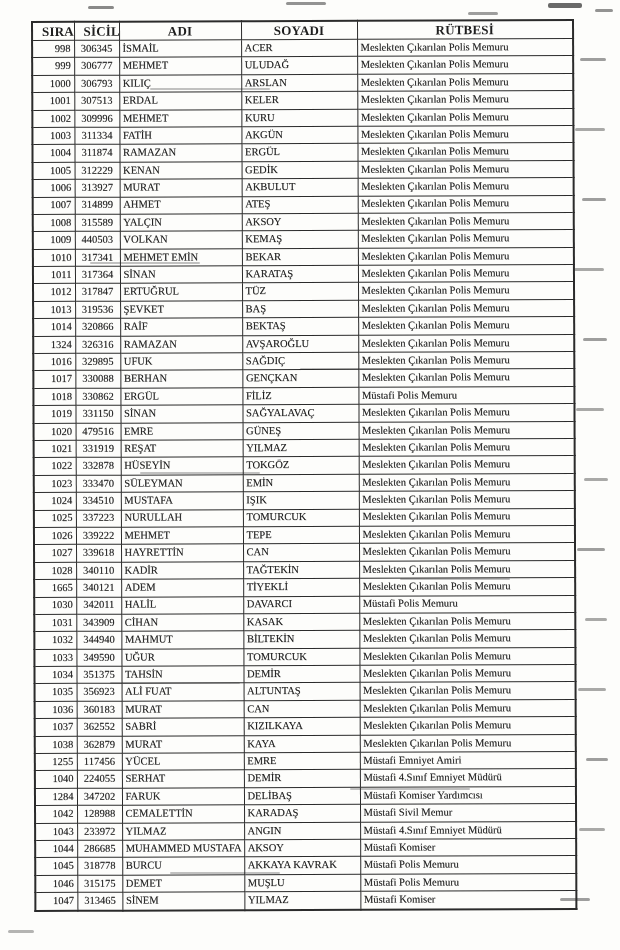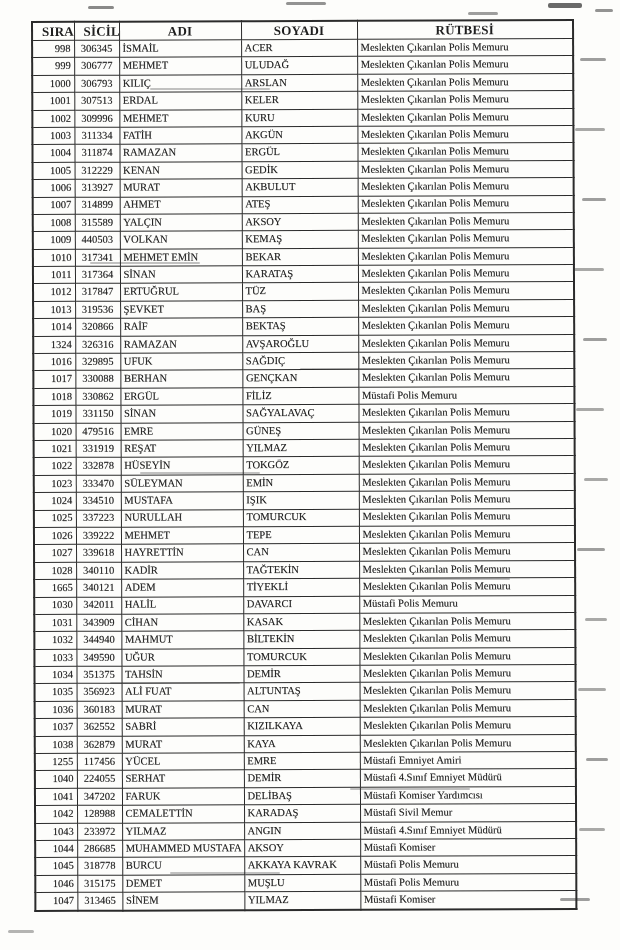--- a/index.html
+++ b/index.html
@@ -412,21 +412,21 @@
           <td class="c-rutbe">Müstafi Emniyet Amiri</td>
         </tr>
         <tr>
           <td class="c-sira">1040</td>
           <td class="c-sicil">224055</td>
           <td class="c-adi">SERHAT</td>
           <td class="c-soyadi">DEMİR</td>
           <td class="c-rutbe">Müstafi 4.Sınıf Emniyet Müdürü</td>
         </tr>
         <tr>
-          <td class="c-sira">1041</td>
+          <td class="c-sira">1284</td>
           <td class="c-sicil">347202</td>
           <td class="c-adi">FARUK</td>
           <td class="c-soyadi">DELİBAŞ</td>
           <td class="c-rutbe">Müstafi Komiser Yardımcısı</td>
         </tr>
         <tr>
           <td class="c-sira">1042</td>
           <td class="c-sicil">128988</td>
           <td class="c-adi">CEMALETTİN</td>
           <td class="c-soyadi">KARADAŞ</td>

